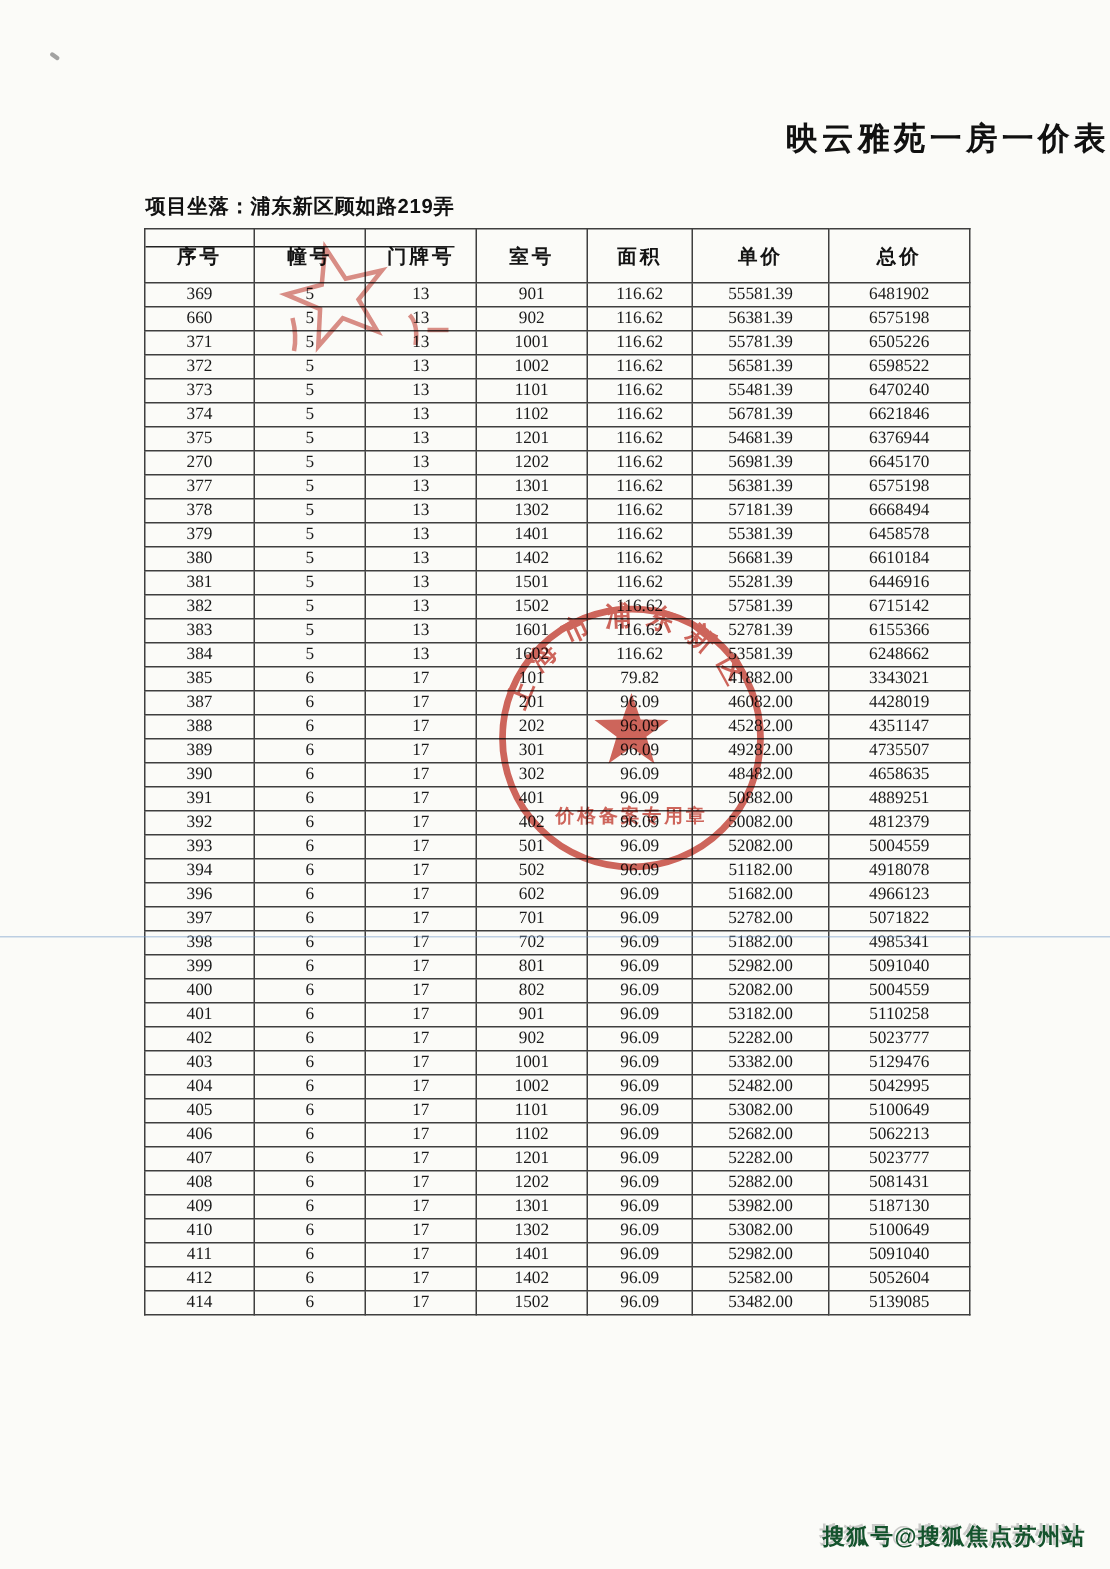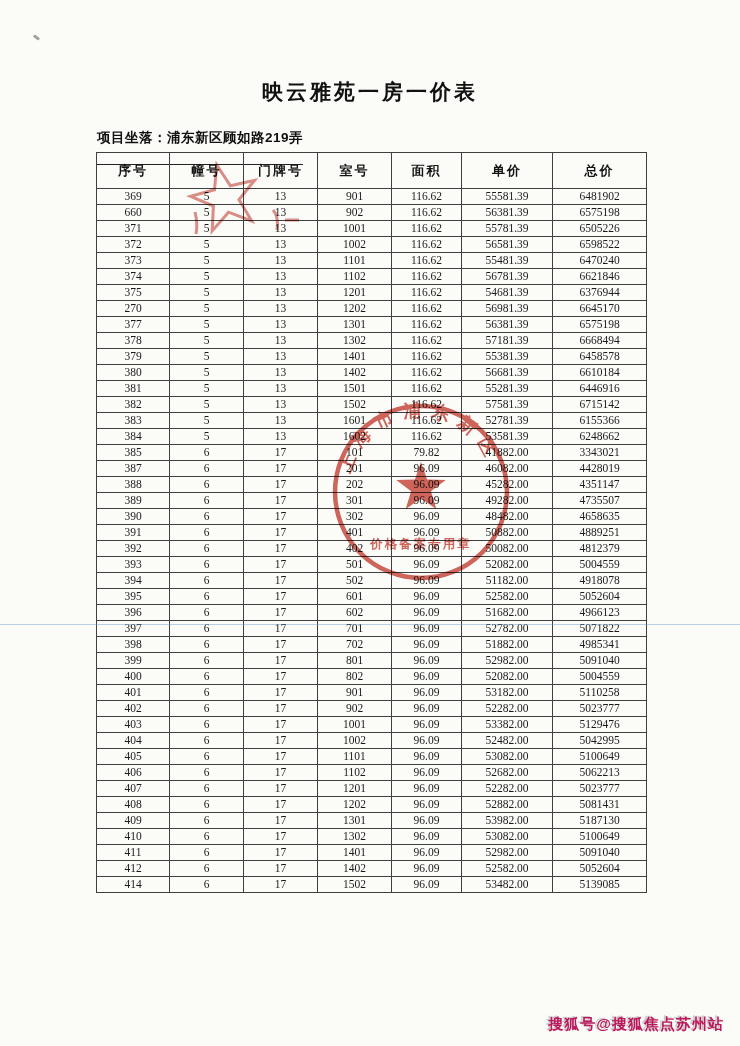--- a/index.html
+++ b/index.html
@@ -8,21 +8,21 @@
     font-family:"Liberation Sans","DejaVu Sans",sans-serif;
     background:#fbfbf8;
     position:relative;
     overflow:hidden;
     color:#141414;
   }
   .page { position:absolute; inset:0; background:#fbfbf8; }
 
   .doc-title {
     position:absolute; top:78px; left:0; width:100%;
-    text-align:center;
+    text-align:right;
     font-size:21px; font-weight:bold; letter-spacing:3px;
     color:#111;
   }
   .location-line {
     position:absolute; top:129px; left:97px;
     font-size:13.5px; font-weight:bold; color:#111;
     border-bottom:1px solid #222; padding-bottom:17px;
     letter-spacing:0.5px;
   }
 
@@ -75,21 +75,21 @@
     background:rgba(110,150,200,0.45);
   }
   .scan-dot {
     position:absolute; top:36px; left:33px; width:7px; height:3px;
     background:rgba(90,90,90,.55); border-radius:2px; transform:rotate(35deg);
   }
 
   .watermark {
     position:absolute; right:16px; bottom:12px;
     font-size:15px; font-weight:bold; letter-spacing:1px;
-    color:#be185d;
+    color:#14532d;
     text-shadow:-2px -1px 0 rgba(130,130,130,.4);
     margin-left:32px;
   }
 </style>
 </head>
 <body>
 
 <div class="page">
 
   <div class="scan-dot"></div>
@@ -339,29 +339,20 @@
         <tr>
           <td>394</td>
           <td>6</td>
           <td>17</td>
           <td>502</td>
           <td>96.09</td>
           <td>51182.00</td>
           <td>4918078</td>
         </tr>
         <tr>
-          <td>395</td>
-          <td>6</td>
-          <td>17</td>
-          <td>601</td>
-          <td>96.09</td>
-          <td>52582.00</td>
-          <td>5052604</td>
-        </tr>
-        <tr>
           <td>396</td>
           <td>6</td>
           <td>17</td>
           <td>602</td>
           <td>96.09</td>
           <td>51682.00</td>
           <td>4966123</td>
         </tr>
         <tr>
           <td>397</td>

